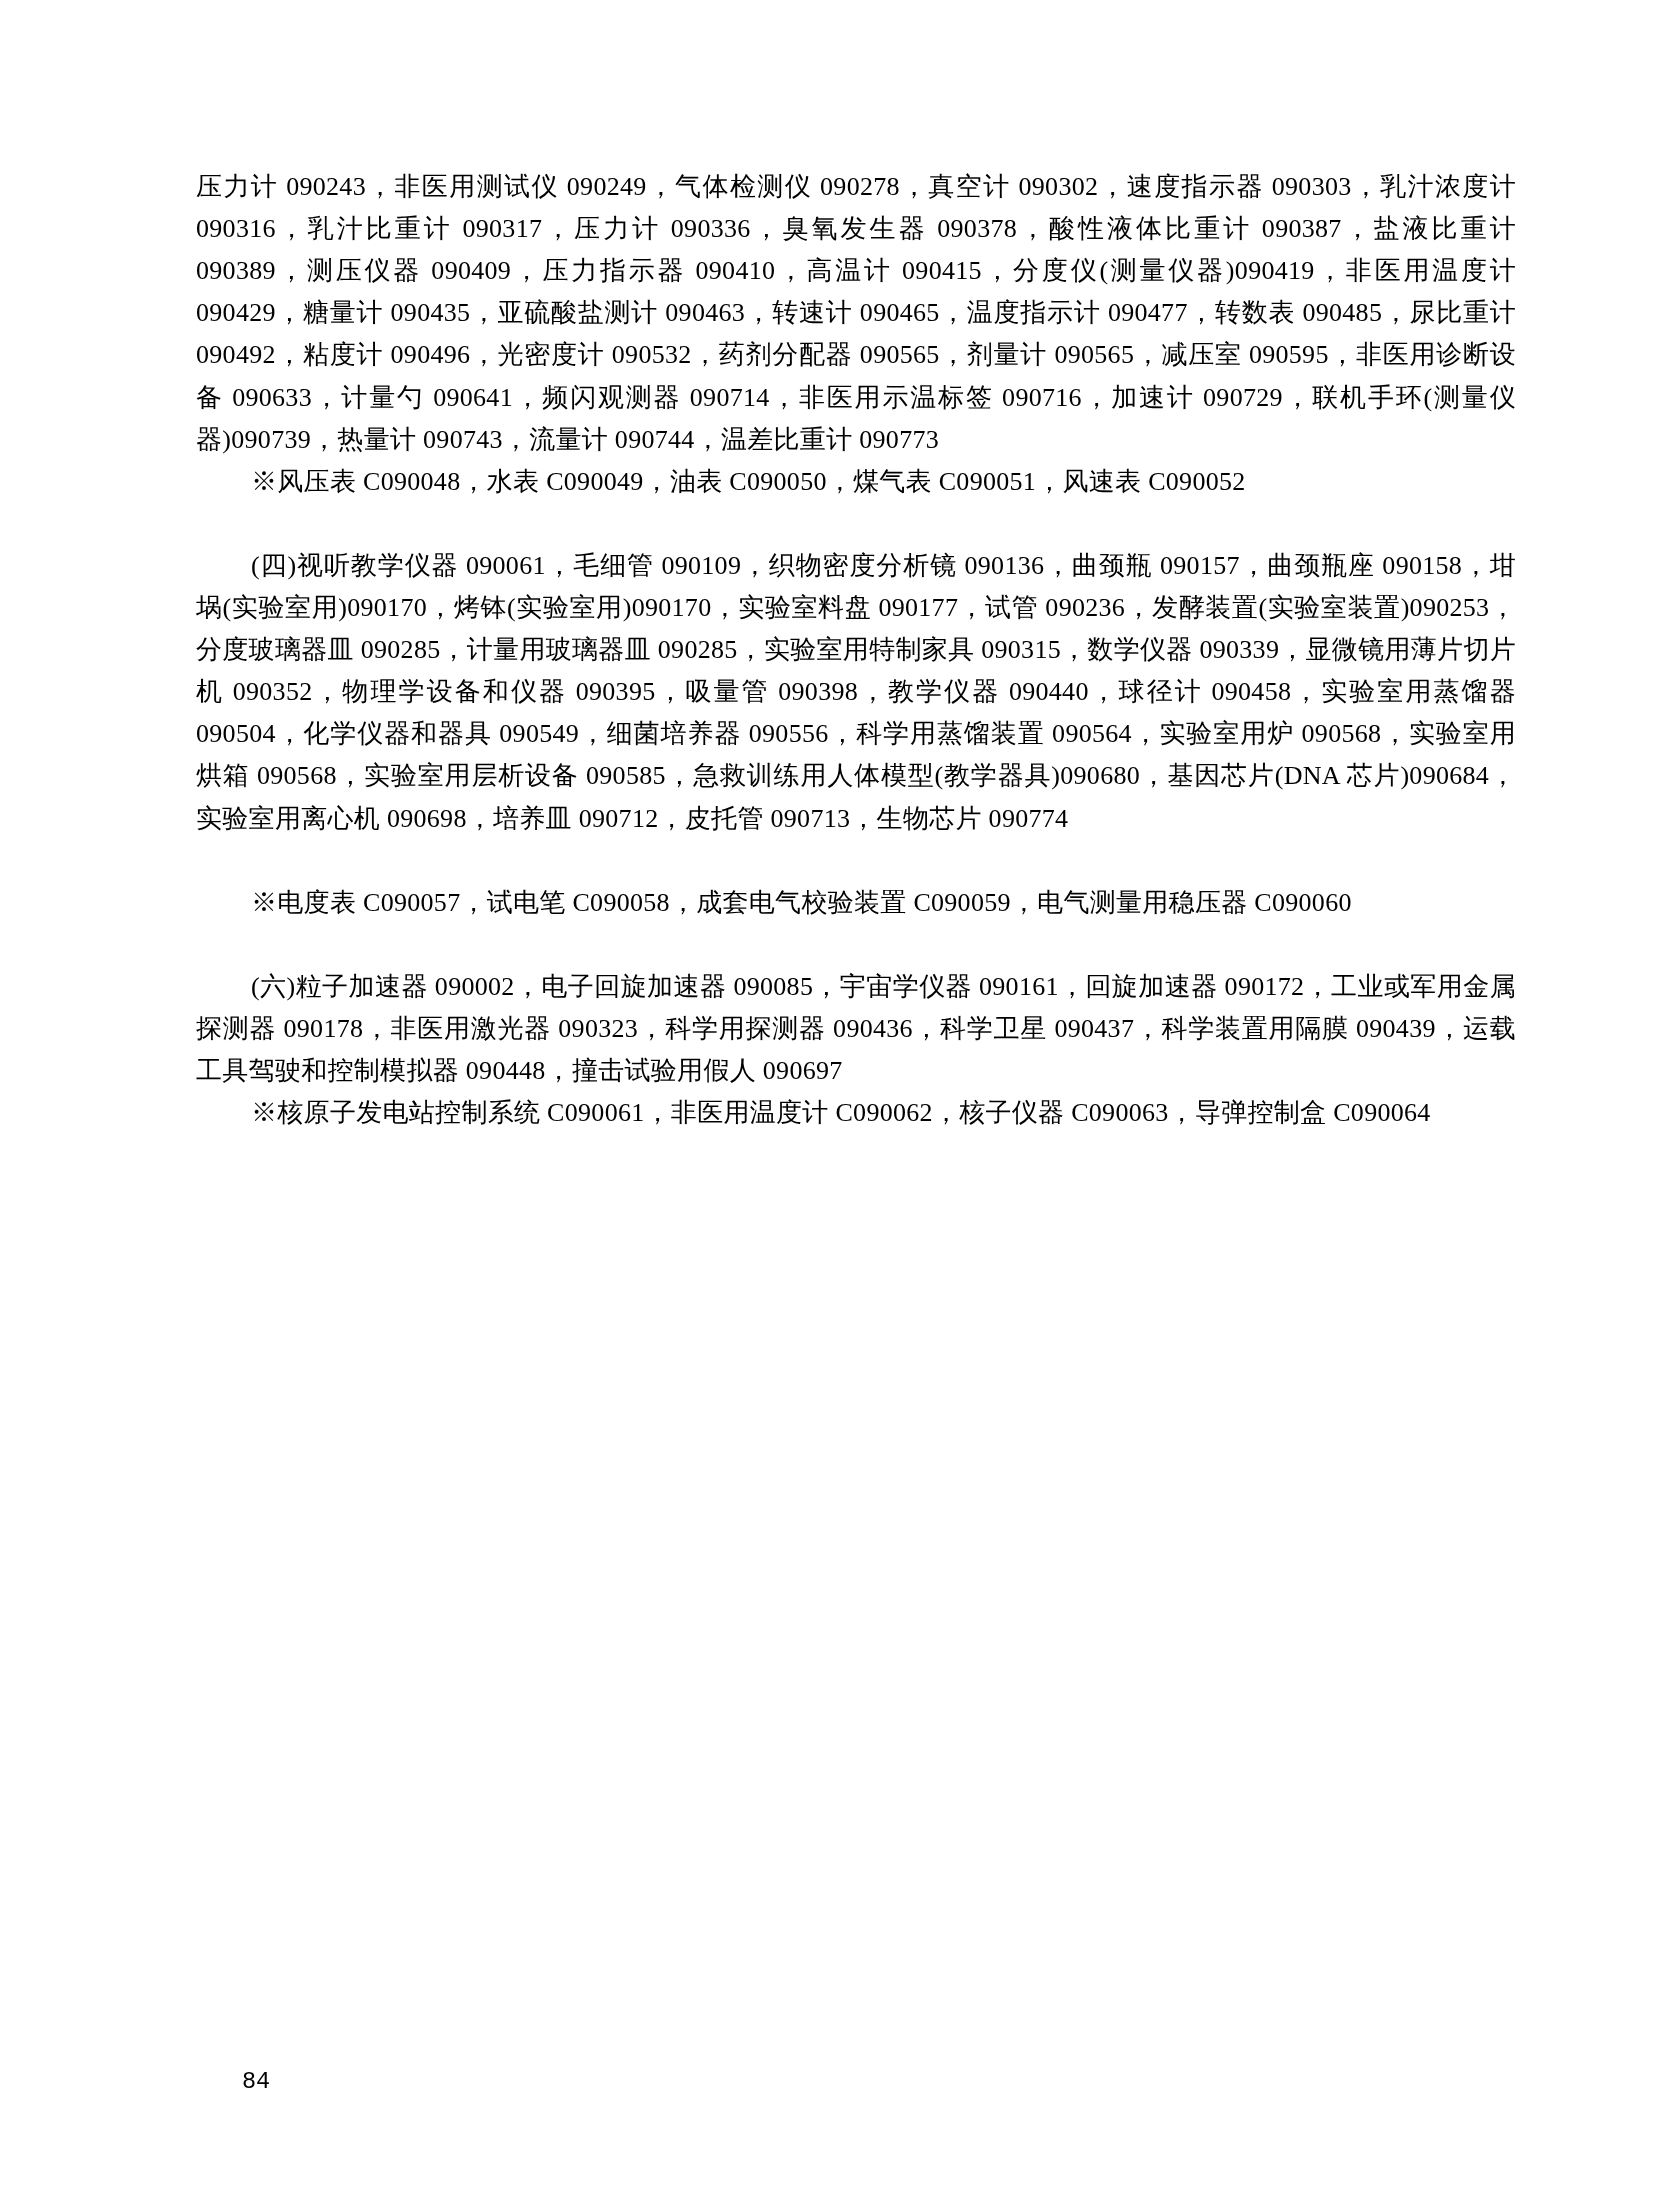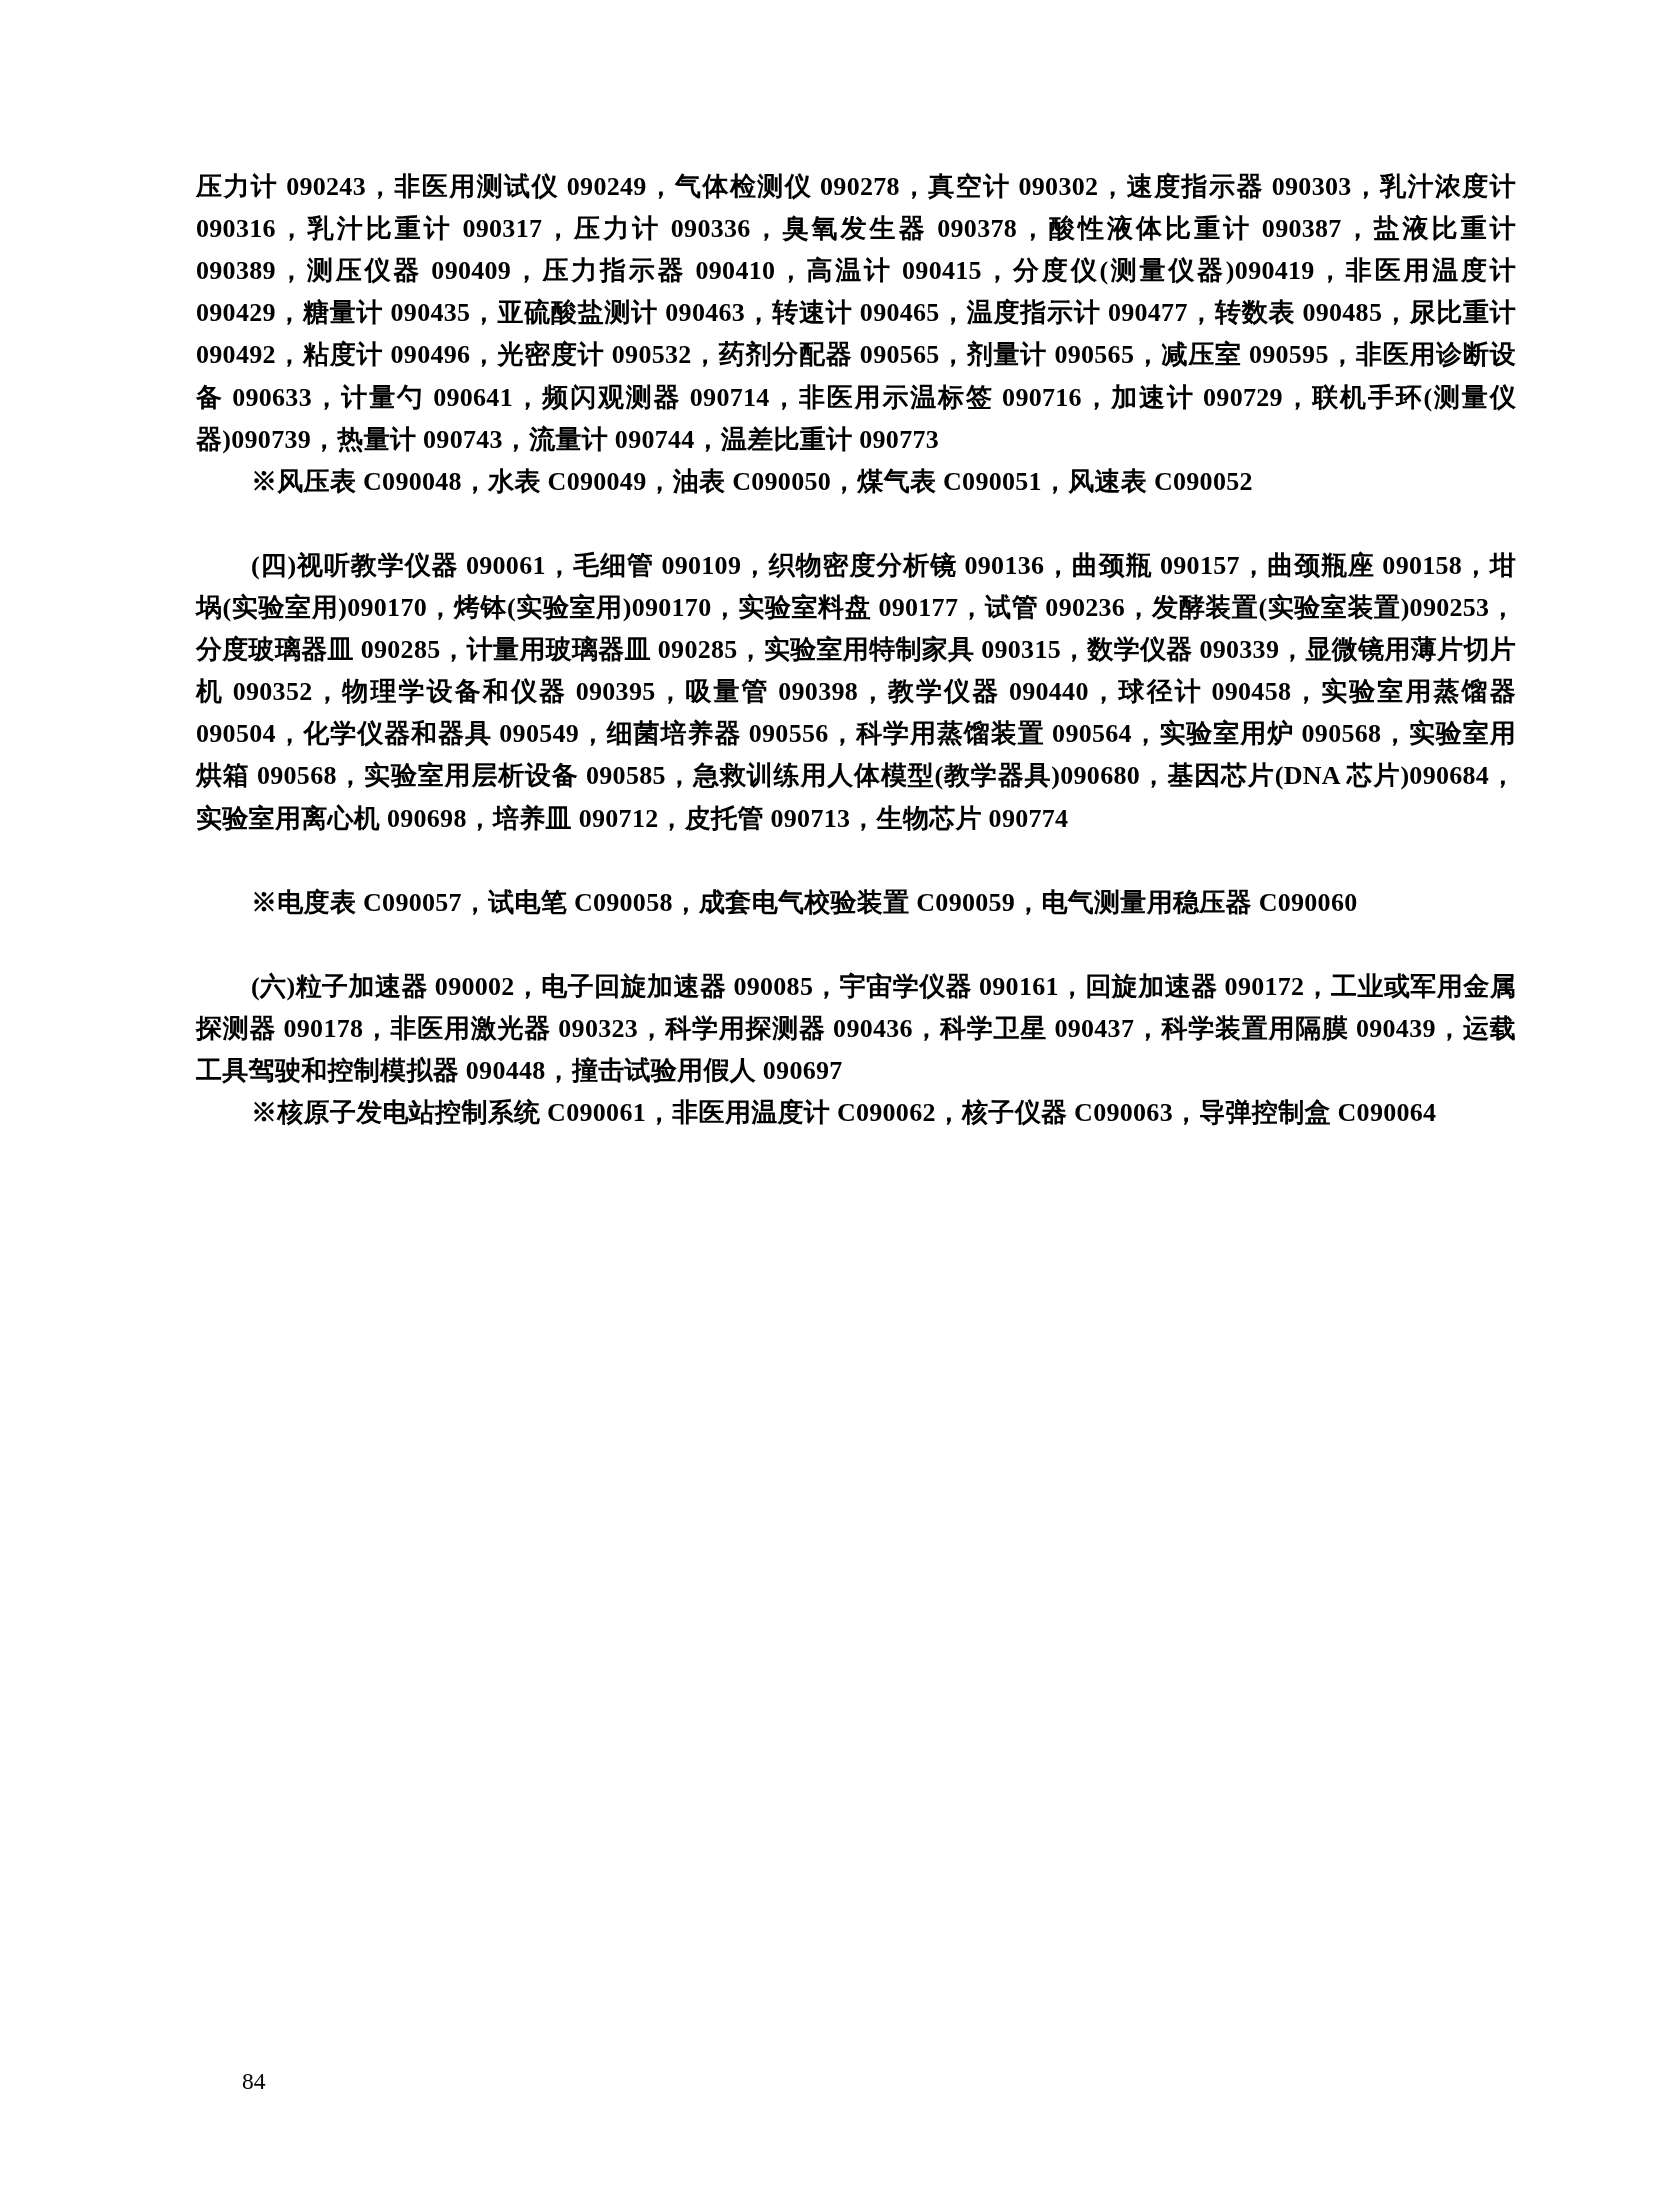--- a/index.html
+++ b/index.html
@@ -19,37 +19,37 @@
     width: 1666px;
     height: 2205px;
     padding: 166px 150px 0 196px;
     position: relative;
   }
   .para {
     font-size: 26px;
     line-height: 1.62;
     text-align: justify;
     text-justify: inter-ideograph;
-    font-weight: 700;
+    font-weight: 400;
     letter-spacing: 0.3px;
     margin: 0;
   }
   .indent {
     text-indent: 55px;
   }
   .gap {
     height: 42px;
   }
   .page-number {
     position: absolute;
     left: 242px;
     bottom: 110px;
     font-size: 23.5px;
     font-weight: 400;
-    font-family: Liberation Serif, serif;
+    font-family: Liberation Mono, monospace;
   }
 </style>
 </head>
 <body>
 
 <div class="page">
 
   <p class="para">压力计 090243，非医用测试仪 090249，气体检测仪 090278，真空计 090302，速度指示器 090303，乳汁浓度计 090316，乳汁比重计 090317，压力计 090336，臭氧发生器 090378，酸性液体比重计 090387，盐液比重计 090389，测压仪器 090409，压力指示器 090410，高温计 090415，分度仪(测量仪器)090419，非医用温度计 090429，糖量计 090435，亚硫酸盐测计 090463，转速计 090465，温度指示计 090477，转数表 090485，尿比重计 090492，粘度计 090496，光密度计 090532，药剂分配器 090565，剂量计 090565，减压室 090595，非医用诊断设备 090633，计量勺 090641，频闪观测器 090714，非医用示温标签 090716，加速计 090729，联机手环(测量仪器)090739，热量计 090743，流量计 090744，温差比重计 090773</p>
 
   <p class="para indent">※风压表 C090048，水表 C090049，油表 C090050，煤气表 C090051，风速表 C090052</p>

